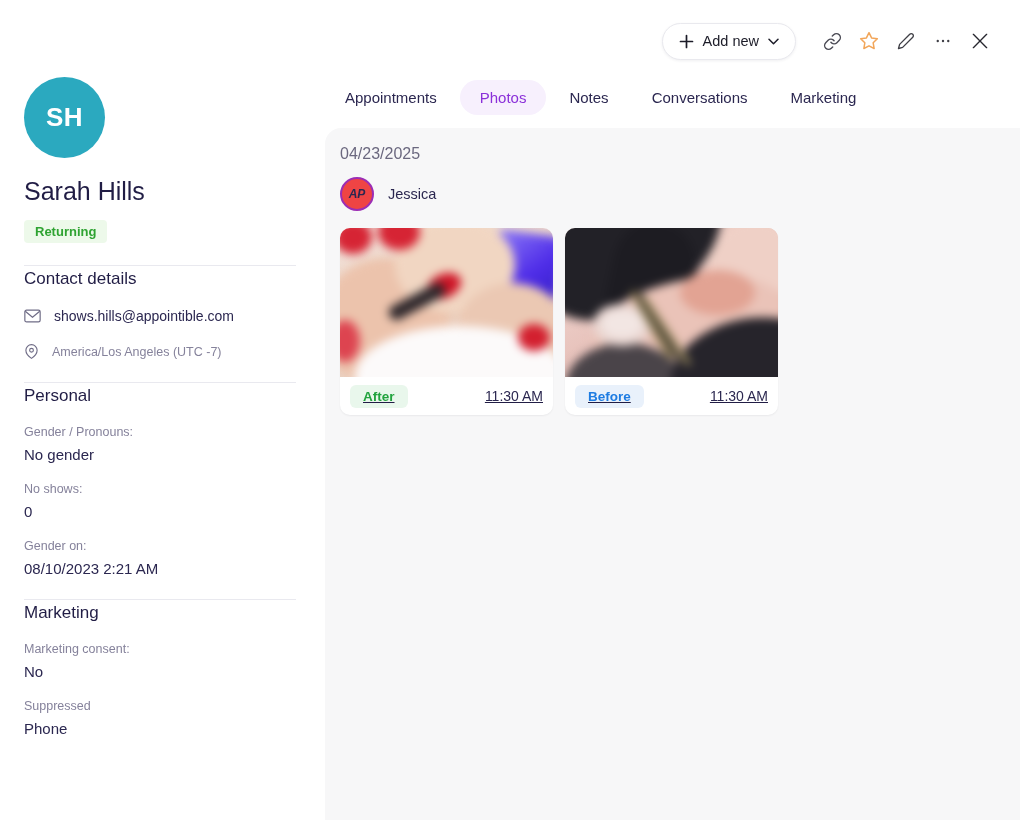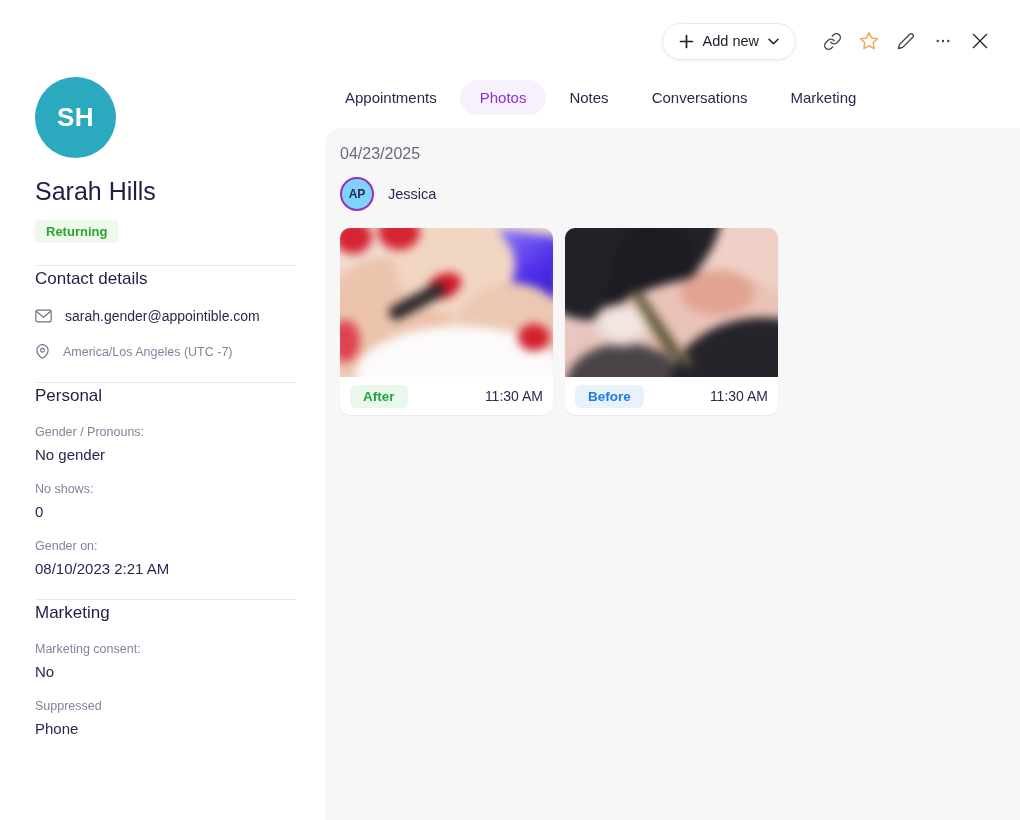--- a/index.html
+++ b/index.html
@@ -13,21 +13,21 @@
     justify-content:flex-end; padding-right:28px; gap:24px; }
   .addnew { display:flex; align-items:center; gap:9px; height:37px; padding:0 16px;
     border:1px solid #e9e9ee; border-radius:20px; background:#fff; cursor:pointer;
     box-shadow:0 1px 3px rgba(25,25,50,.07); font-size:14.5px; color:#1c1c28; }
   .hicons { display:flex; align-items:center; gap:13px; }
   .icon-btn { width:24px; height:24px; display:flex; align-items:center;
     justify-content:center; cursor:pointer; }
 
   
   .sidebar { position:absolute; top:67px; left:0; width:325px; bottom:0; background:#fff;
-    padding:10px 29px 0 35px; }
+    padding:10px 29px 0 24px; }
   .avatar { width:81px; height:81px; border-radius:50%; background:#2ba9bf; color:#fff;
     font-size:26px; font-weight:700; display:flex; align-items:center;
     justify-content:center; letter-spacing:.5px; }
   .name { margin-top:19px; font-size:25px; font-weight:500; color:#211d45; }
   .badge { display:inline-block; margin-top:14px; background:#edf9ea; color:#2fa332;
     font-size:13px; font-weight:600; padding:4px 11px; border-radius:4px; }
   .divider { border:none; border-top:1px solid #e9e9ef; margin-top:22px; }
   .section-h { margin-top:3px; font-size:17px; font-weight:500; color:#211d45; }
   .crow { display:flex; align-items:center; gap:13px; margin-top:19px; }
   .email { font-size:14px; color:#2b2750; }
@@ -38,27 +38,27 @@
   
   .main { position:absolute; top:67px; left:325px; right:0; bottom:0; background:#fff; }
   .tabs { height:61px; display:flex; align-items:center; gap:3px; }
   .tab { padding:9px 20px; font-size:15px; color:#2b2750; border-radius:20px;
     cursor:pointer; white-space:nowrap; }
   .tab.active { background:#f7f0fd; color:#8b30d9; }
   .panel { position:absolute; top:61px; left:0; right:0; bottom:0; background:#f7f7f8;
     border-top-left-radius:16px; padding:17px 16px 0 15px; }
   .date { font-size:16px; color:#6b687f; }
   .staff { display:flex; align-items:center; gap:14px; margin-top:14px; }
-  .staff-avatar { width:34px; height:34px; border-radius:50%; background:#7dd3fc;
+  .staff-avatar { width:34px; height:34px; border-radius:50%; background:#ef4444;
     border:2px solid #9c2db4; display:flex; align-items:center; justify-content:center;
-    font-size:12px; font-weight:700; color:#2b2750; }
+    font-size:12px; font-weight:700; color:#2b2750;font-style:italic; }
   .staff-name { font-size:14.5px; color:#2b2750; }
   .cards { display:flex; gap:12px; margin-top:17px; }
   .card { width:213px; background:#fff; border-radius:10px;
-    box-shadow:0 1px 2px rgba(20,20,40,.06); }
+    box-shadow:0 1px 2px rgba(20,20,40,.06);text-decoration:underline; }
   .photo { height:149px; border-radius:10px 10px 0 0; position:relative; overflow:hidden; }
   .cfooter { height:38px; display:flex; align-items:center;
     justify-content:space-between; padding:0 10px; }
   .tag { font-size:13.5px; font-weight:600; padding:4px 13px; border-radius:6px; }
   .tag.after  { color:#23a43f; background:#e9f7ec; }
   .tag.before { color:#1e7ce2; background:#e9f1fb;text-align:center; }
   .time { font-size:14px; color:#2b2750; }
 
   
   .art { position:absolute; inset:-15px; filter:blur(5px); }
@@ -159,21 +159,21 @@
 
     <hr class="divider">
     <div class="section-h">Contact details</div>
     <div class="crow">
       <span style="display:flex">
         <svg width="17" height="14" viewBox="0 0 20 16" fill="none" stroke="#6f6c86" stroke-width="1.4" stroke-linejoin="round">
             <rect x="1" y="1" width="18" height="14" rx="2"></rect>
             <path d="M1.5 2.5L10 9.5l8.5-7"></path>
           </svg>
       </span>
-      <span class="email">sarah.gender@appointible.com</span>
+      <span class="email">shows.hills@appointible.com</span>
     </div>
     <div class="crow">
       <span style="display:flex">
         <svg width="15" height="17" viewBox="0 0 24 24" fill="none" stroke="#6f6c86" stroke-width="1.8" stroke-linecap="round" stroke-linejoin="round">
             <path d="M21 10c0 7-9 13-9 13s-9-6-9-13a9 9 0 0 1 18 0z"></path>
             <circle cx="12" cy="10" r="3"></circle>
           </svg>
       </span>
       <span class="tz">America/Los Angeles (UTC -7)</span>
     </div>

